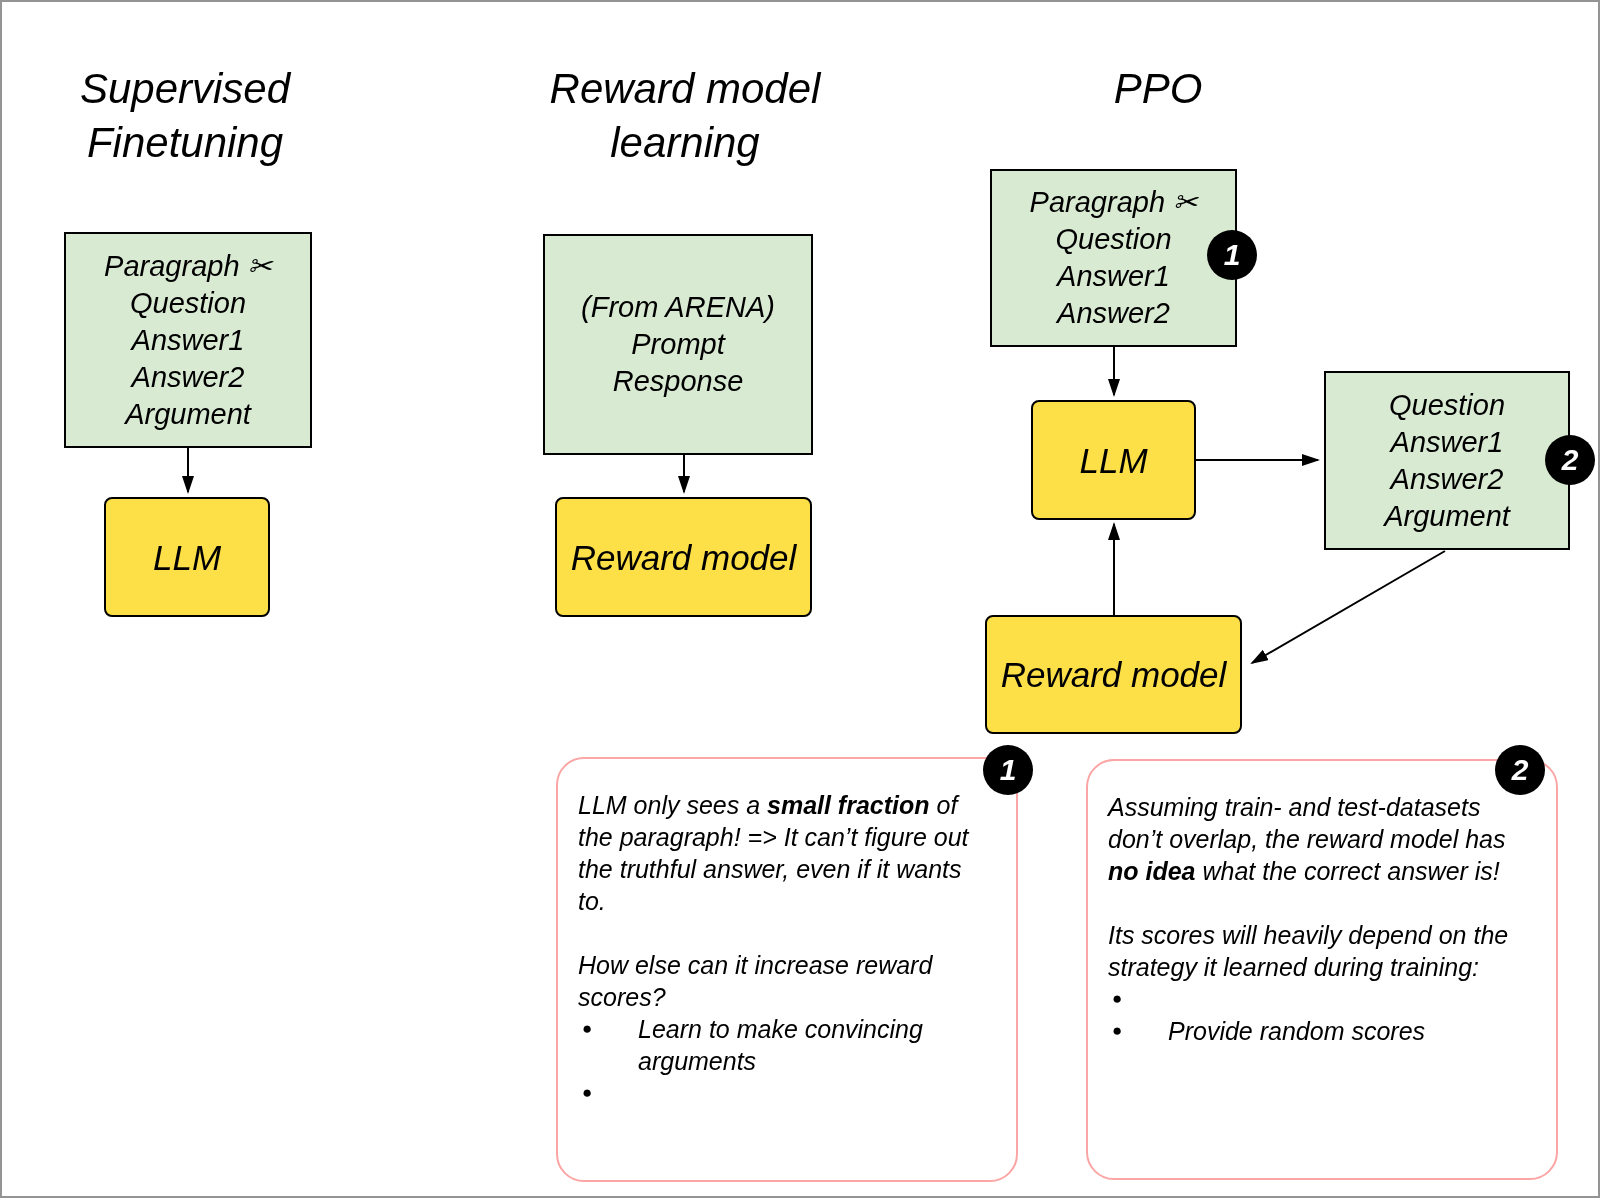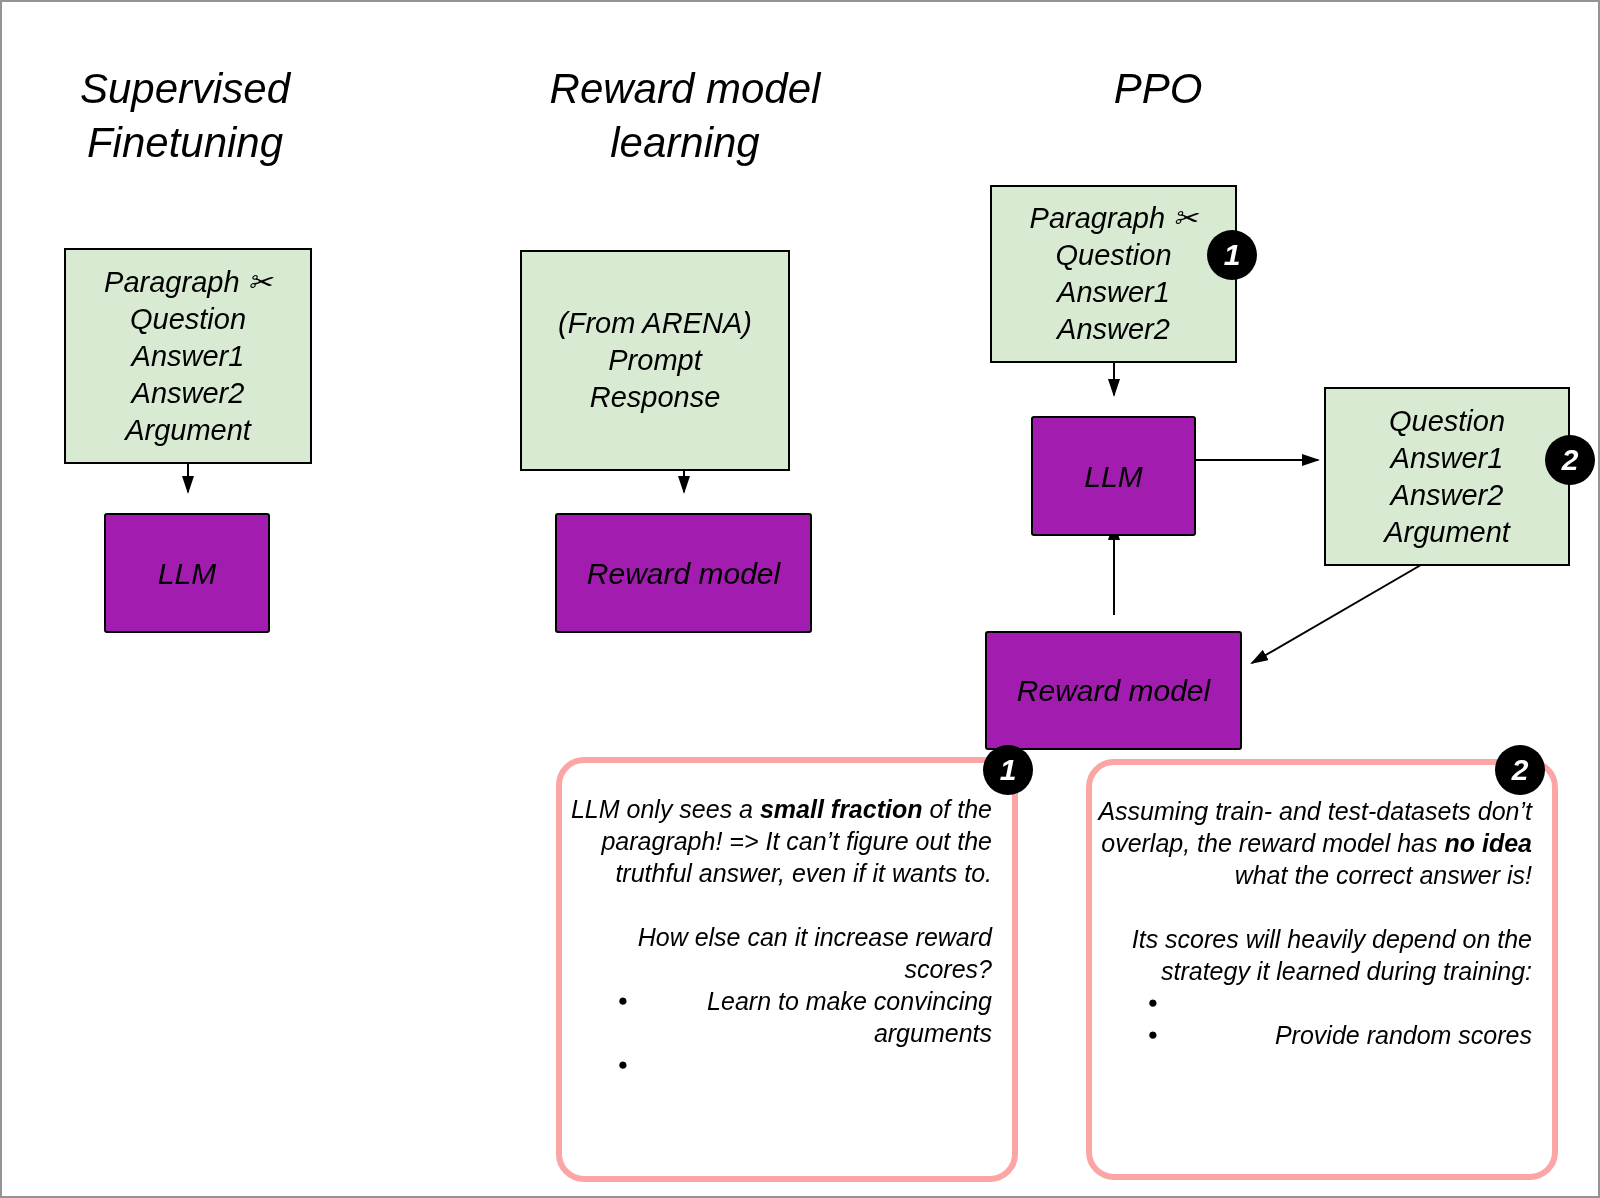--- a/index.html
+++ b/index.html
@@ -30,76 +30,75 @@
     display: flex;
     align-items: center;
     justify-content: center;
     text-align: center;
     font-size: 29px;
     line-height: 37px;
     white-space: pre-line;
   }
   .bbox {
     position: absolute;
-    background: #a21caf;
+    background: #fde047;
     border: 2px solid #000;
-    border-radius: 3px;
+    border-radius: 8px;
     box-sizing: border-box;
     display: flex;
     align-items: center;
     justify-content: center;
     text-align: center;
-    font-size: 30px;
+    font-size: 35px;
     line-height: 37px;
   }
   .badge {
     position: absolute;
     width: 50px;
     height: 50px;
     border-radius: 50%;
     background: #000000;
     color: #ffffff;
     font-size: 30px;
     font-weight: bold;
     display: flex;
     align-items: center;
     justify-content: center;
     z-index: 5;
   }
   .note {
     position: absolute;
     background: #ffffff;
-    border: 6px solid #fca5a5;
+    border: 2px solid #fca5a5;
     border-radius: 28px;
     box-sizing: border-box;
     font-size: 25px;
     line-height: 32px;
-    padding: 30px 20px 0 6px;
+    padding: 30px 20px 0 20px;
     z-index: 2;
-    text-align: right;
   }
   .note p { margin: 0 0 32px 0; }
   .note p.tight { margin-bottom: 0; }
   .bullet { display: flex; }
   .bullet .dot {
     flex: 0 0 60px;
     padding-left: 4px;
     font-size: 17px;
     line-height: 32px;
     box-sizing: border-box;
   }
   .bullet .btext { flex: 1; }
   svg.arrows {
     position: absolute;
     left: 0; top: 0;
     width: 1600px; height: 1198px;
     z-index: 1;
     pointer-events: none;
   }
-  .layer { position: absolute; left: 0; top: 0; z-index: 2; margin-top: 16px; }
+  .layer { position: absolute; left: 0; top: 0; z-index: 2; }
 </style>
 </head>
 <body>
 
 <div class="canvas">
 
   <svg class="arrows" viewBox="0 0 1600 1198">
     <defs>
       <marker id="ah" markerWidth="12" markerHeight="8" refX="8" refY="3" orient="auto" markerUnits="strokeWidth">
         <path d="M0,0 L9,3 L0,6 z" fill="#000"></path>
@@ -119,21 +118,21 @@
 learning</div>
   <div class="title" style="left:1056px; top:60px; width:200px;">PPO</div>
 
   <div class="gbox layer" style="left:62px; top:230px; width:248px; height:216px;">Paragraph ✂
 Question
 Answer1
 Answer2
 Argument</div>
   <div class="bbox layer" style="left:102px; top:495px; width:166px; height:120px;">LLM</div>
 
-  <div class="gbox layer" style="left:518px; top:232px; width:270px; height:221px;">(From ARENA)
+  <div class="gbox layer" style="left:541px; top:232px; width:270px; height:221px;">(From ARENA)
 Prompt
 Response</div>
   <div class="bbox layer" style="left:553px; top:495px; width:257px; height:120px;">Reward model</div>
 
   <div class="gbox layer" style="left:988px; top:167px; width:247px; height:178px;">Paragraph ✂
 Question
 Answer1
 Answer2</div>
   <div class="badge" style="left:1205px; top:228px;">1</div>
   <div class="bbox layer" style="left:1029px; top:398px; width:165px; height:120px;">LLM</div>

